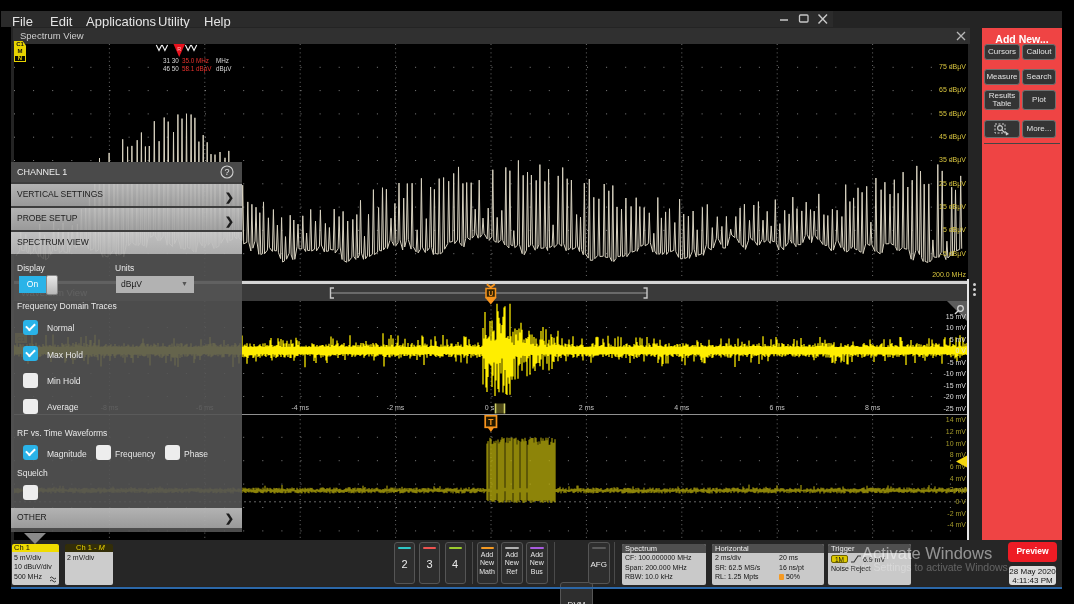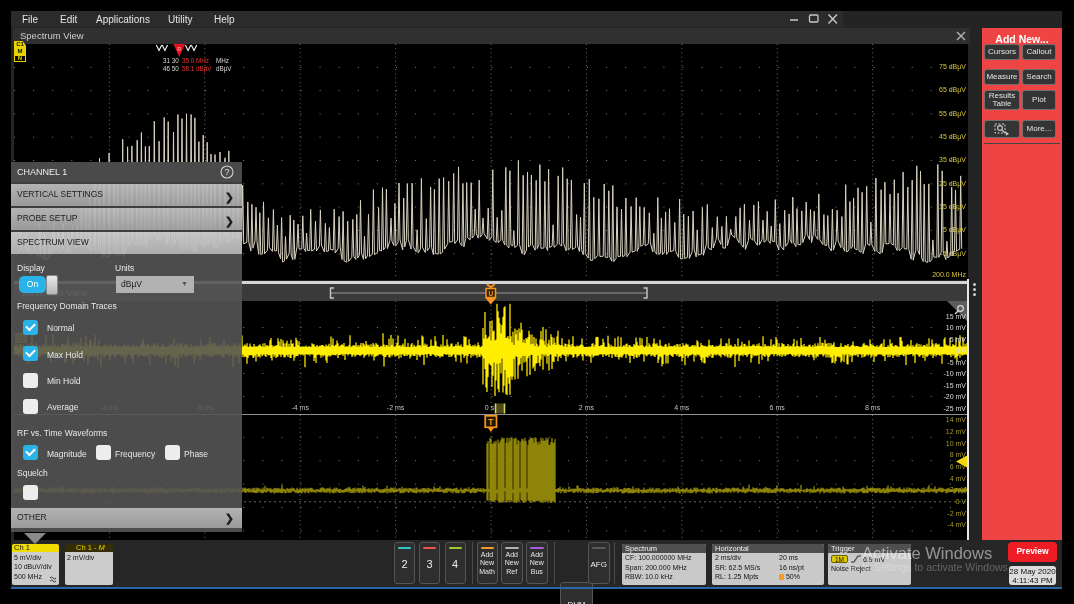--- a/index.html
+++ b/index.html
@@ -3,21 +3,21 @@
 <style>
 * { margin:0; padding:0; box-sizing:border-box; }
 html,body { width:1074px; height:604px; background:#000; overflow:hidden; }
 body { font-family:"Liberation Sans", sans-serif; position:relative; }
 .abs { position:absolute; }
 svg text { font-family:"Liberation Sans", sans-serif; }
 .yl { font-size:7px; fill:#d8c53e; }
 .wl { font-size:7px; fill:#dcdcdc; }
 .ol { font-size:7px; fill:#a59b2a; }
 .tl { font-size:7px; fill:#c0c0c0; }
-.menubar { left:11px; top:11px; width:832px; height:16px; background:#2b2b2b; color:#e4e4e4; font-size:10px; }
+.menubar { left:1px; top:11px; width:832px; height:16px; background:#2b2b2b; color:#e4e4e4; font-size:13px; }
 .menubar span.m { position:absolute; top:3px; }
 .titlebar { left:13px; top:28px; width:957px; height:16px; background:#303030; color:#cfcfcf; font-size:9.5px; }
 .rpanel { left:982px; top:28px; width:80px; height:512px; background:#ef4444; }
 .rbtn { position:absolute; background:#343434; border:1px solid #6f6f6f; border-radius:3px; color:#e2e2e2; font-size:8px; display:flex; align-items:center; justify-content:center; text-align:center; line-height:8.5px; }
 .bbar { left:11px; top:540px; width:1051px; height:46px; background:#262626; }
 .chbtn { position:absolute; top:1.5px; height:42px; background:#2e2e2e; border:1px solid #555; border-radius:3px; color:#ececec; }
 .chbtn .bar { position:absolute; left:3px; right:3px; top:4px; height:2.5px; border-radius:1px; }
 .chbtn .num { position:absolute; width:100%; text-align:center; top:15px; font-size:11px; }
 .chbtn .txt3 { position:absolute; width:100%; text-align:center; top:8px; font-size:7px; line-height:8.6px; color:#e8e8e8; }
 .chbtn .txt1 { position:absolute; width:100%; text-align:center; top:17px; font-size:8px; }
@@ -347,21 +347,21 @@
       <circle cx="7" cy="7" r="6" fill="none" stroke="#cfcfcf" stroke-width="1.1"></circle>
       <text x="7" y="10.3" text-anchor="middle" style="font-size:9px;fill:#e0e0e0;">?</text>
     </svg>
   </div>
   <div class="prow">VERTICAL SETTINGS<span class="arr">❯</span></div>
   <div class="prow">PROBE SETUP<span class="arr">❯</span></div>
   <div class="prow" style="background:linear-gradient(rgba(203,203,203,0.95),rgba(182,182,182,0.95));">SPECTRUM VIEW</div>
   <div class="pcontent" style="height:254px;">
     <span style="position:absolute;left:6px;top:9px;">Display</span>
     <span style="position:absolute;left:104px;top:9px;">Units</span>
-    <div style="position:absolute;left:8px;top:22px;width:27px;height:16.5px;background:#2ab3e8;border-radius:5px;color:#fff;text-align:center;line-height:16.5px;font-size:8.5px;">On</div>
+    <div style="position:absolute;left:8px;top:22px;width:27px;height:16.5px;background:#2ab3e8;border-radius:0;color:#fff;text-align:center;line-height:16.5px;font-size:8.5px;">On</div>
     <div style="position:absolute;left:35px;top:20.5px;width:12px;height:20px;background:linear-gradient(#e8e8e8,#b8b8b8);border-radius:2px;border:1px solid #888;"></div>
     <div style="position:absolute;left:105px;top:22px;width:78px;height:16.5px;background:#b2b2b2;color:#1a1a1a;font-size:8.5px;line-height:16.5px;padding-left:5px;">dBµV
       <span style="position:absolute;right:6px;top:0;color:#555;font-size:7px;">▼</span>
     </div>
     <span style="position:absolute;left:6px;top:47px;">Frequency Domain Traces</span>
     <div class="cb on" style="left:12px;top:65.5px;"></div>
       <span class="cblb" style="left:36px;top:69px;">Normal</span>
     <div class="cb on" style="left:12px;top:92px;"></div>
       <span class="cblb" style="left:36px;top:95.5px;">Max Hold</span>
     <div class="cb" style="left:12px;top:118.5px;"></div>

